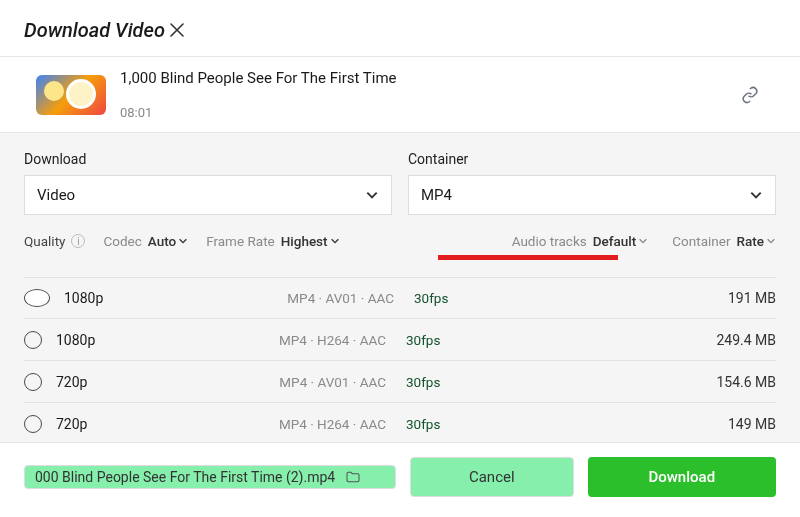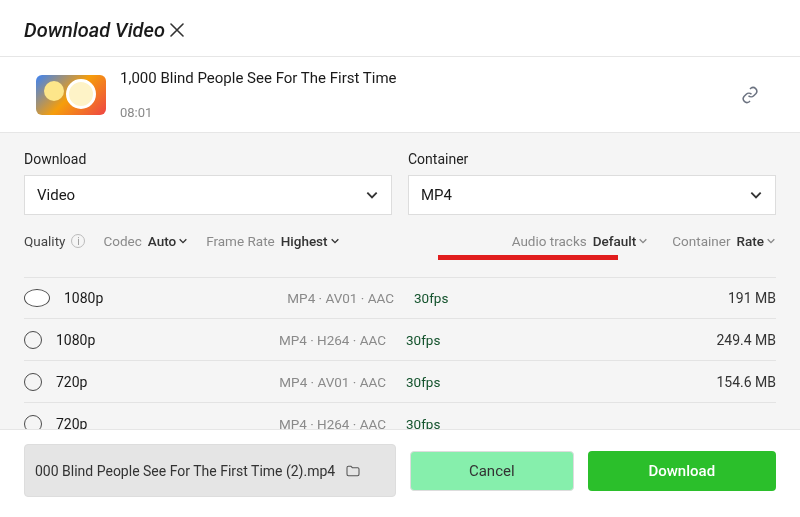--- a/index.html
+++ b/index.html
@@ -33,21 +33,21 @@
   .table { margin-top:28px; }
   .trow { display:flex; align-items:center; border-bottom:1px solid #e3e3e3; height:42px; font-size:14px; }
   .trow:first-child{border-top:1px solid #e3e3e3;}
   .radio { width:18px; height:18px; border:1.5px solid #4a4a4a; border-radius:50%; margin-right:14px; display:flex; align-items:center; justify-content:center; cursor:pointer; flex-shrink:0;}
   .radio.sel::after{content:"";width:10px;height:10px;border-radius:50%;background:#1a1a1a;}
   .col-res { width:130px; }
   .col-codec { width:220px; color:#8a8a8a; font-size:13.5px; text-align:right; padding-right:20px;}
   .col-fps { width:120px; color:#14532d; font-size:13.5px;}
   .col-size { flex:1; text-align:right; color:#333;}
   .footer { display:flex; align-items:center; gap:14px; padding:14px 24px 20px; background:#fff; border-top:1px solid #e6e6e6;}
-  .filename-box { flex:1.3; height:53px; border:1px solid #ddd; border-radius:4px; background:#e5e5e5; display:flex; align-items:center; padding:4px 10px; font-size:14px; color:#333; gap:10px; overflow:hidden; white-space:nowrap;}
+  .filename-box { flex:1.3; height:24px; border:1px solid #ddd; border-radius:4px; background:#86efac; display:flex; align-items:center; padding:4px 10px; font-size:14px; color:#333; gap:10px; overflow:hidden; white-space:nowrap;}
   .filename-box span{overflow:hidden; text-overflow:clip;}
   .btn { height:40px; border-radius:4px; display:flex; align-items:center; justify-content:center; font-size:15px; cursor:pointer;}
   .btn-cancel { flex:0.6; border:1px solid #ddd; background:#86efac; color:#333;}
   .btn-download { flex:0.7; background:#2bbf2b; color:#fff; font-weight:500;}
 </style>
 </head>
 <body>
 
 <div class="dialog">
 
@@ -167,20 +167,21 @@
           <div class="col-res">720p</div>
           <div class="col-codec">MP4 · AV01 · AAC</div>
           <div class="col-fps">30fps</div>
           <div class="col-size">154.6 MB</div>
         </div>
         <div class="trow">
           <div class="radio"></div>
           <div class="col-res">720p</div>
           <div class="col-codec">MP4 · H264 · AAC</div>
           <div class="col-fps">30fps</div>
+          <div class="col-size">149 MB</div>
         </div>
       </div>
   </div>
 
   <div class="footer">
     <div class="filename-box">
       <span>000 Blind People See For The First Time (2).mp4</span>
       <svg width="16" height="16" viewBox="0 0 24 24" fill="none" stroke="#555" stroke-width="1.6">
           <path d="M3 7a2 2 0 0 1 2-2h4l2 2h8a2 2 0 0 1 2 2v8a2 2 0 0 1-2 2H5a2 2 0 0 1-2-2V7z"></path>
         </svg>

